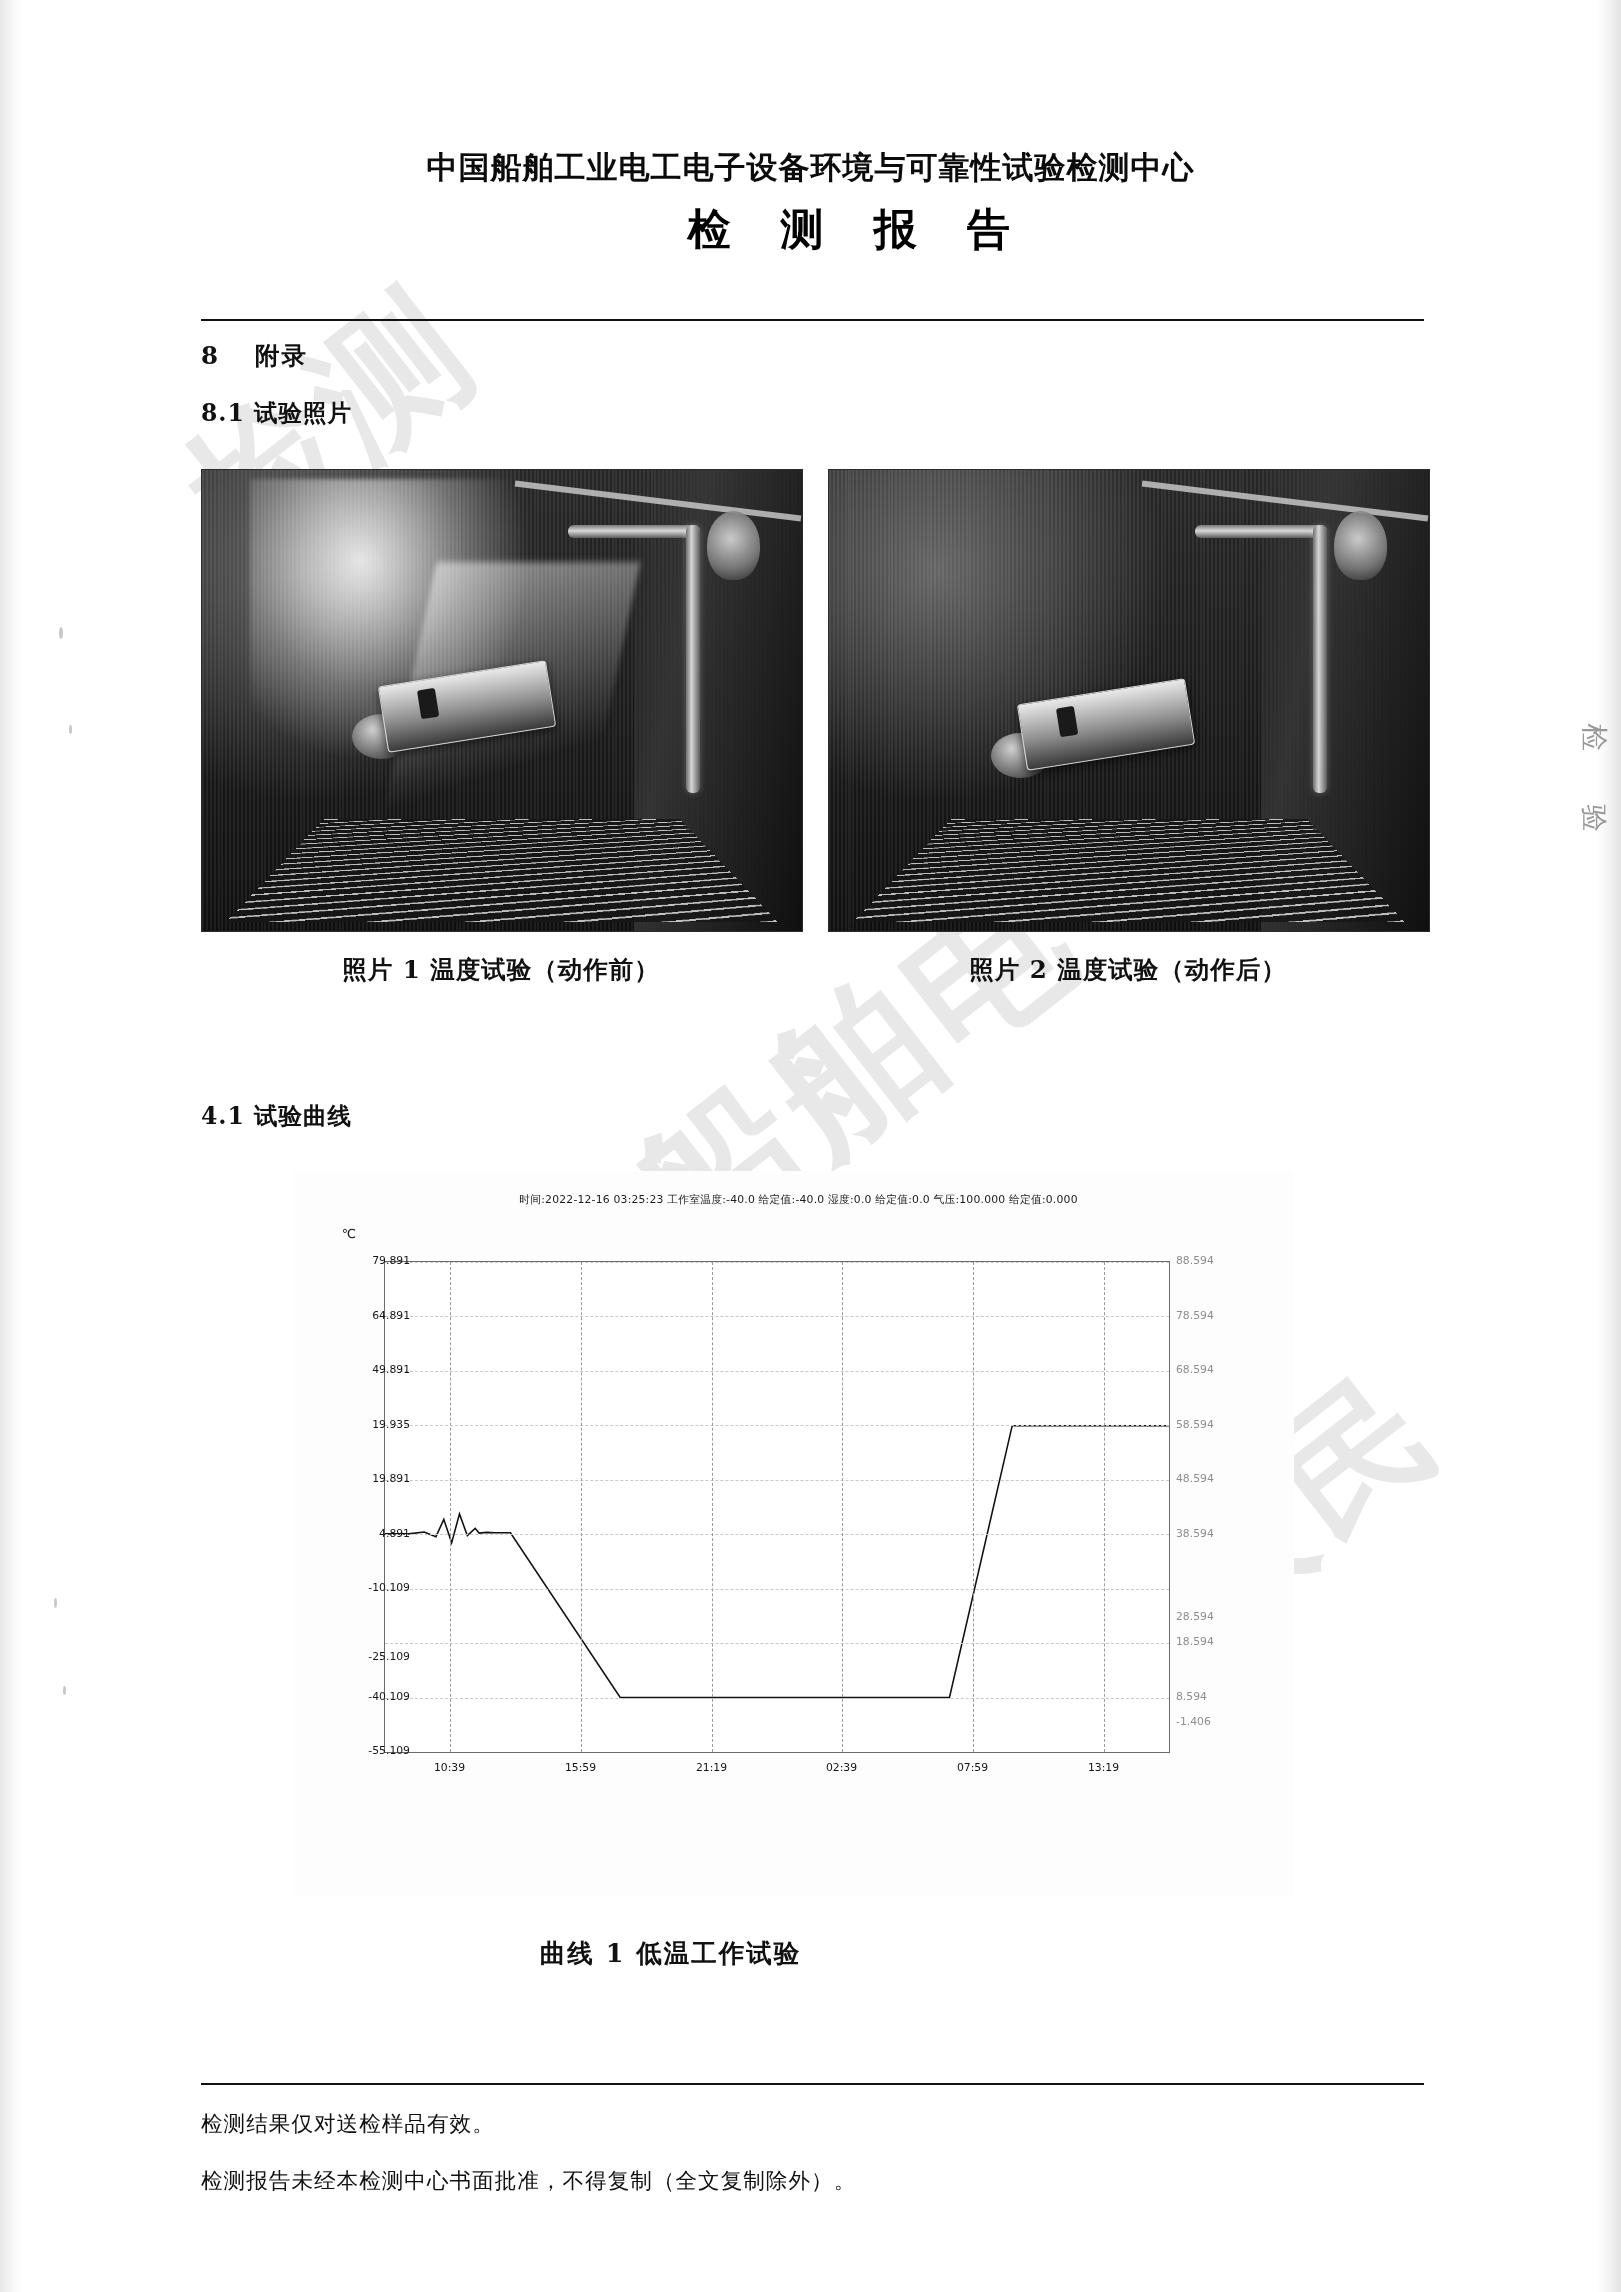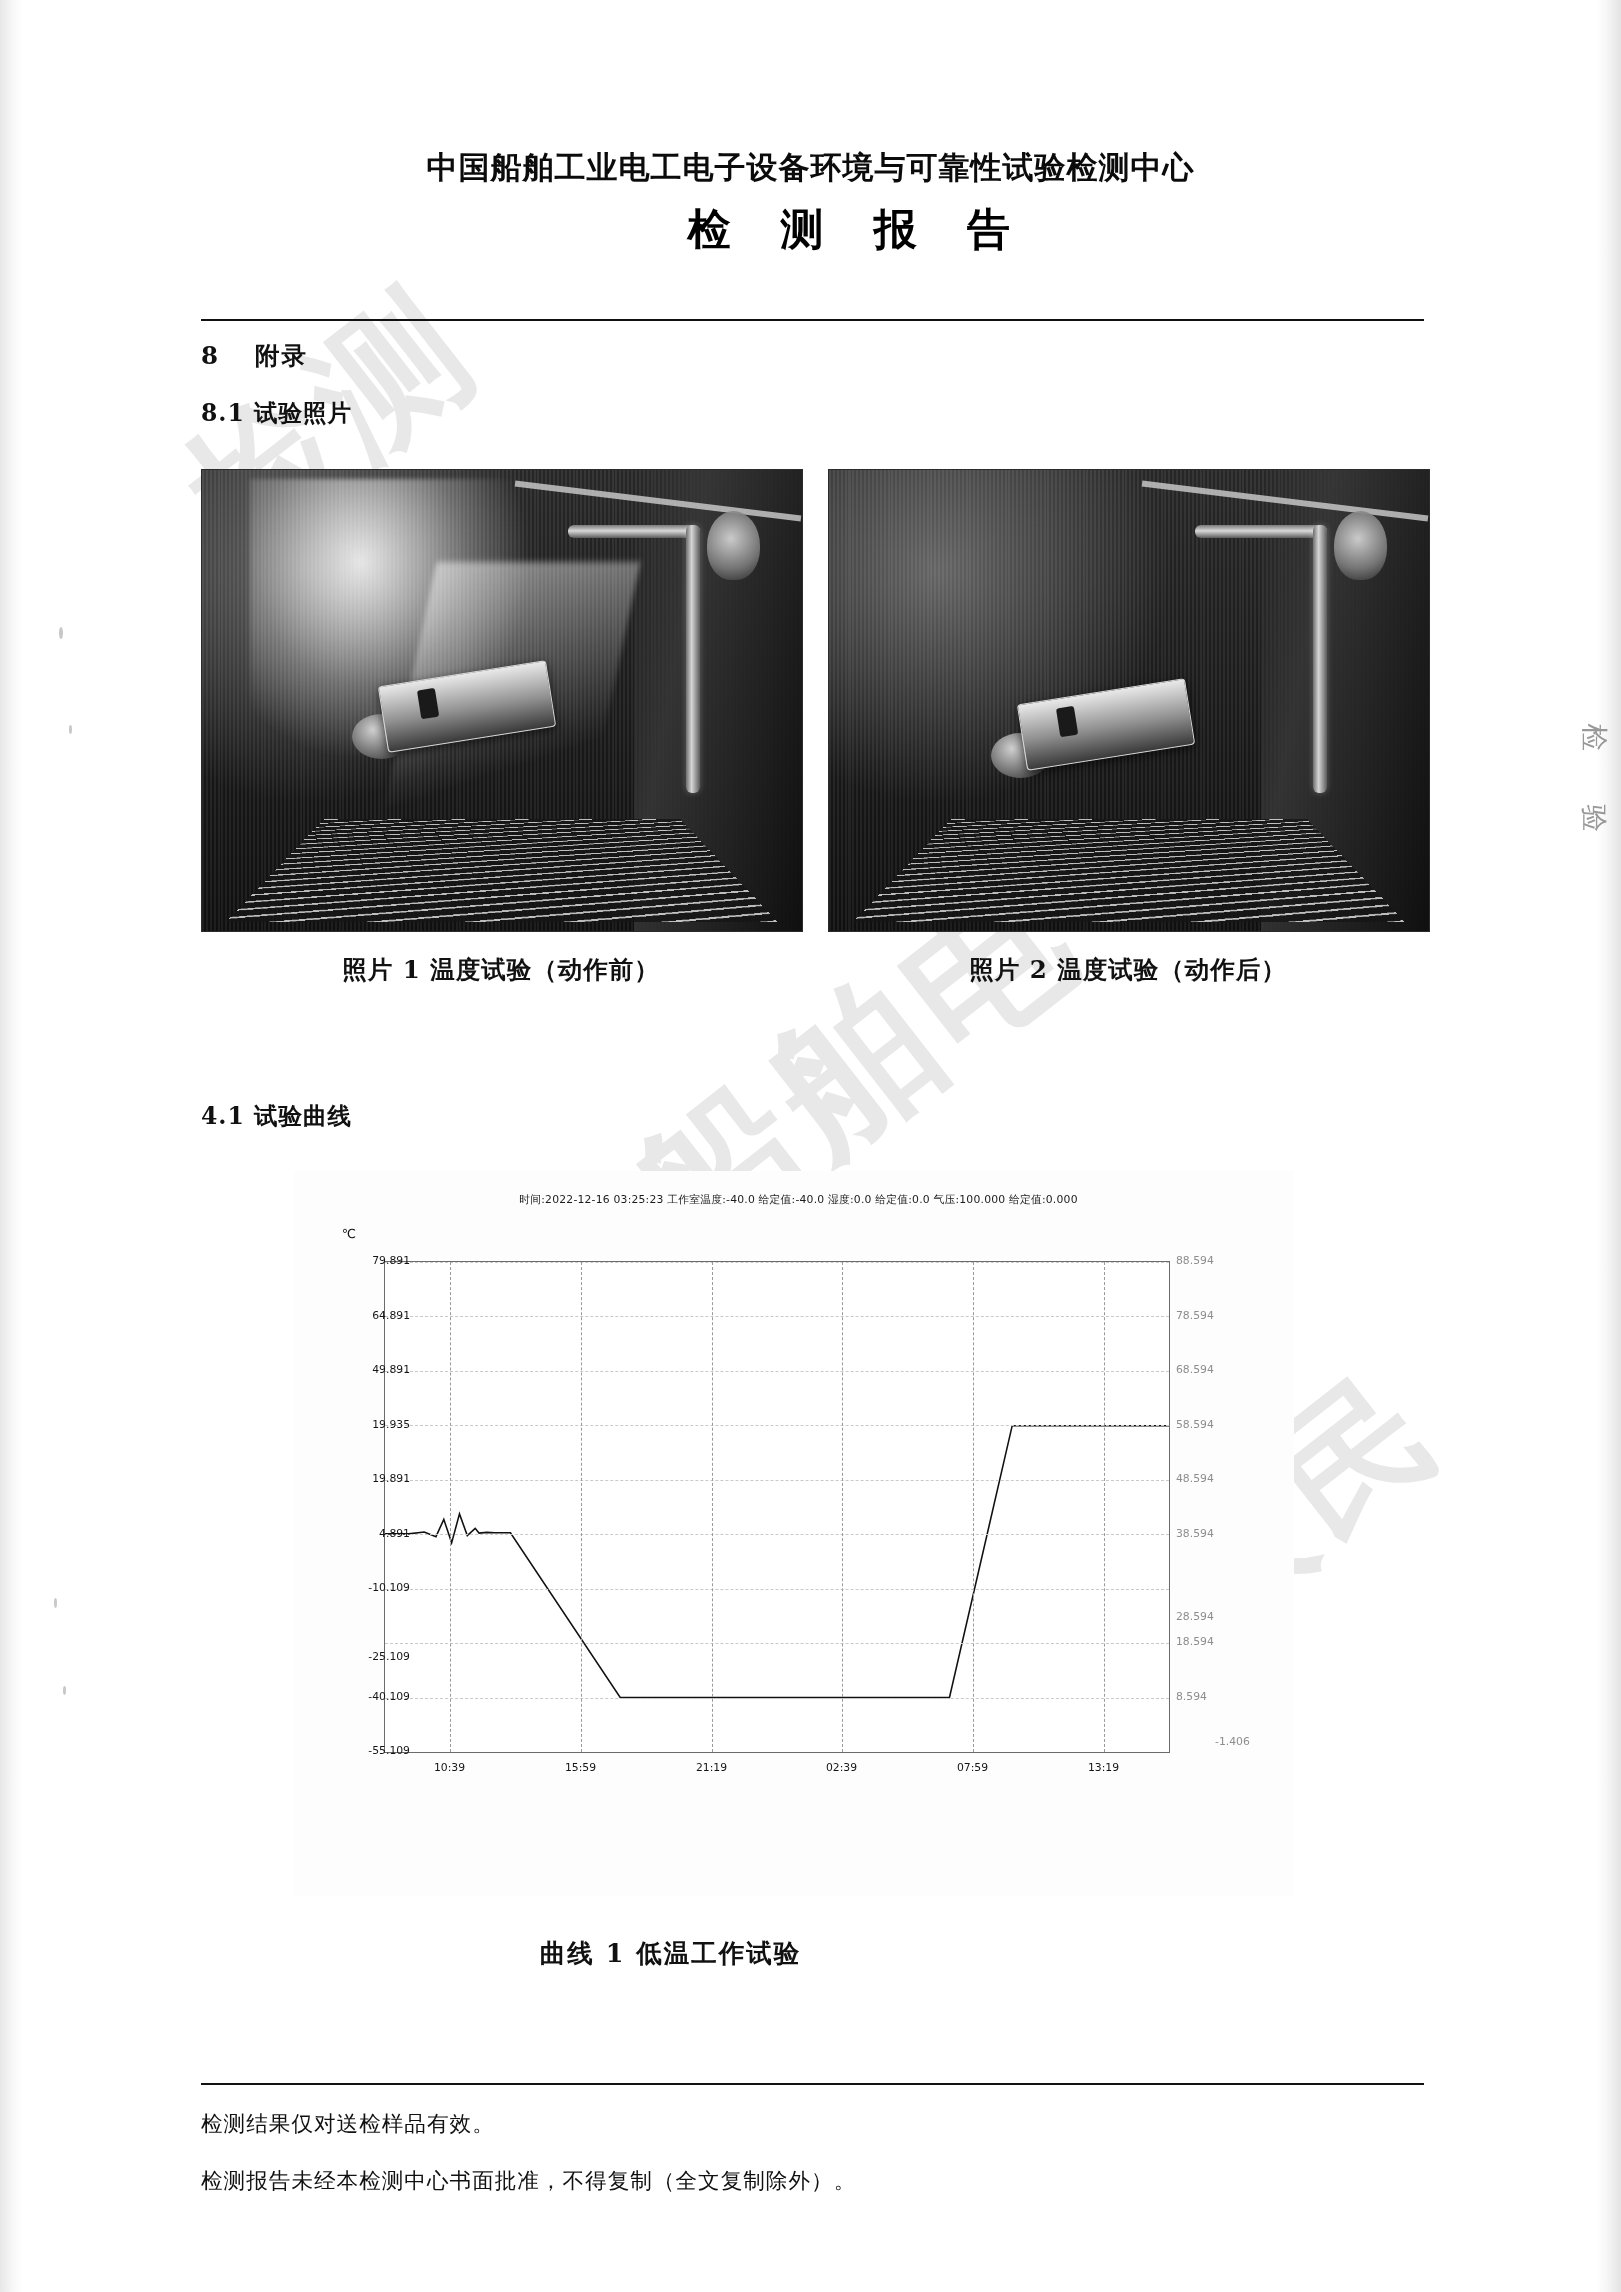--- a/index.html
+++ b/index.html
@@ -467,21 +467,21 @@
     <div id="ytr">
         <div class="ytick-right" style="top: 83px;">88.594</div>
         <div class="ytick-right" style="top: 138px;">78.594</div>
         <div class="ytick-right" style="top: 192px;">68.594</div>
         <div class="ytick-right" style="top: 247px;">58.594</div>
         <div class="ytick-right" style="top: 301px;">48.594</div>
         <div class="ytick-right" style="top: 356px;">38.594</div>
         <div class="ytick-right" style="top: 410px; margin-top: 29px;">28.594</div>
         <div class="ytick-right" style="top: 464px;">18.594</div>
         <div class="ytick-right" style="top: 519px;">8.594</div>
-        <div class="ytick-right" style="top: 564px; margin-left: 39px;">-1.406</div>
+        <div class="ytick-right" style="top: 544px;">-1.406</div>
       </div>
     <div id="xt">
         <div class="xtick" style="left: 121px; top: 590px;">10:39</div>
         <div class="xtick" style="left: 252px; top: 590px;">15:59</div>
         <div class="xtick" style="left: 383px; top: 590px;">21:19</div>
         <div class="xtick" style="left: 513px; top: 590px;">02:39</div>
         <div class="xtick" style="left: 644px; top: 590px;">07:59</div>
         <div class="xtick" style="left: 775px; top: 590px;">13:19</div>
       </div>
   </div>

